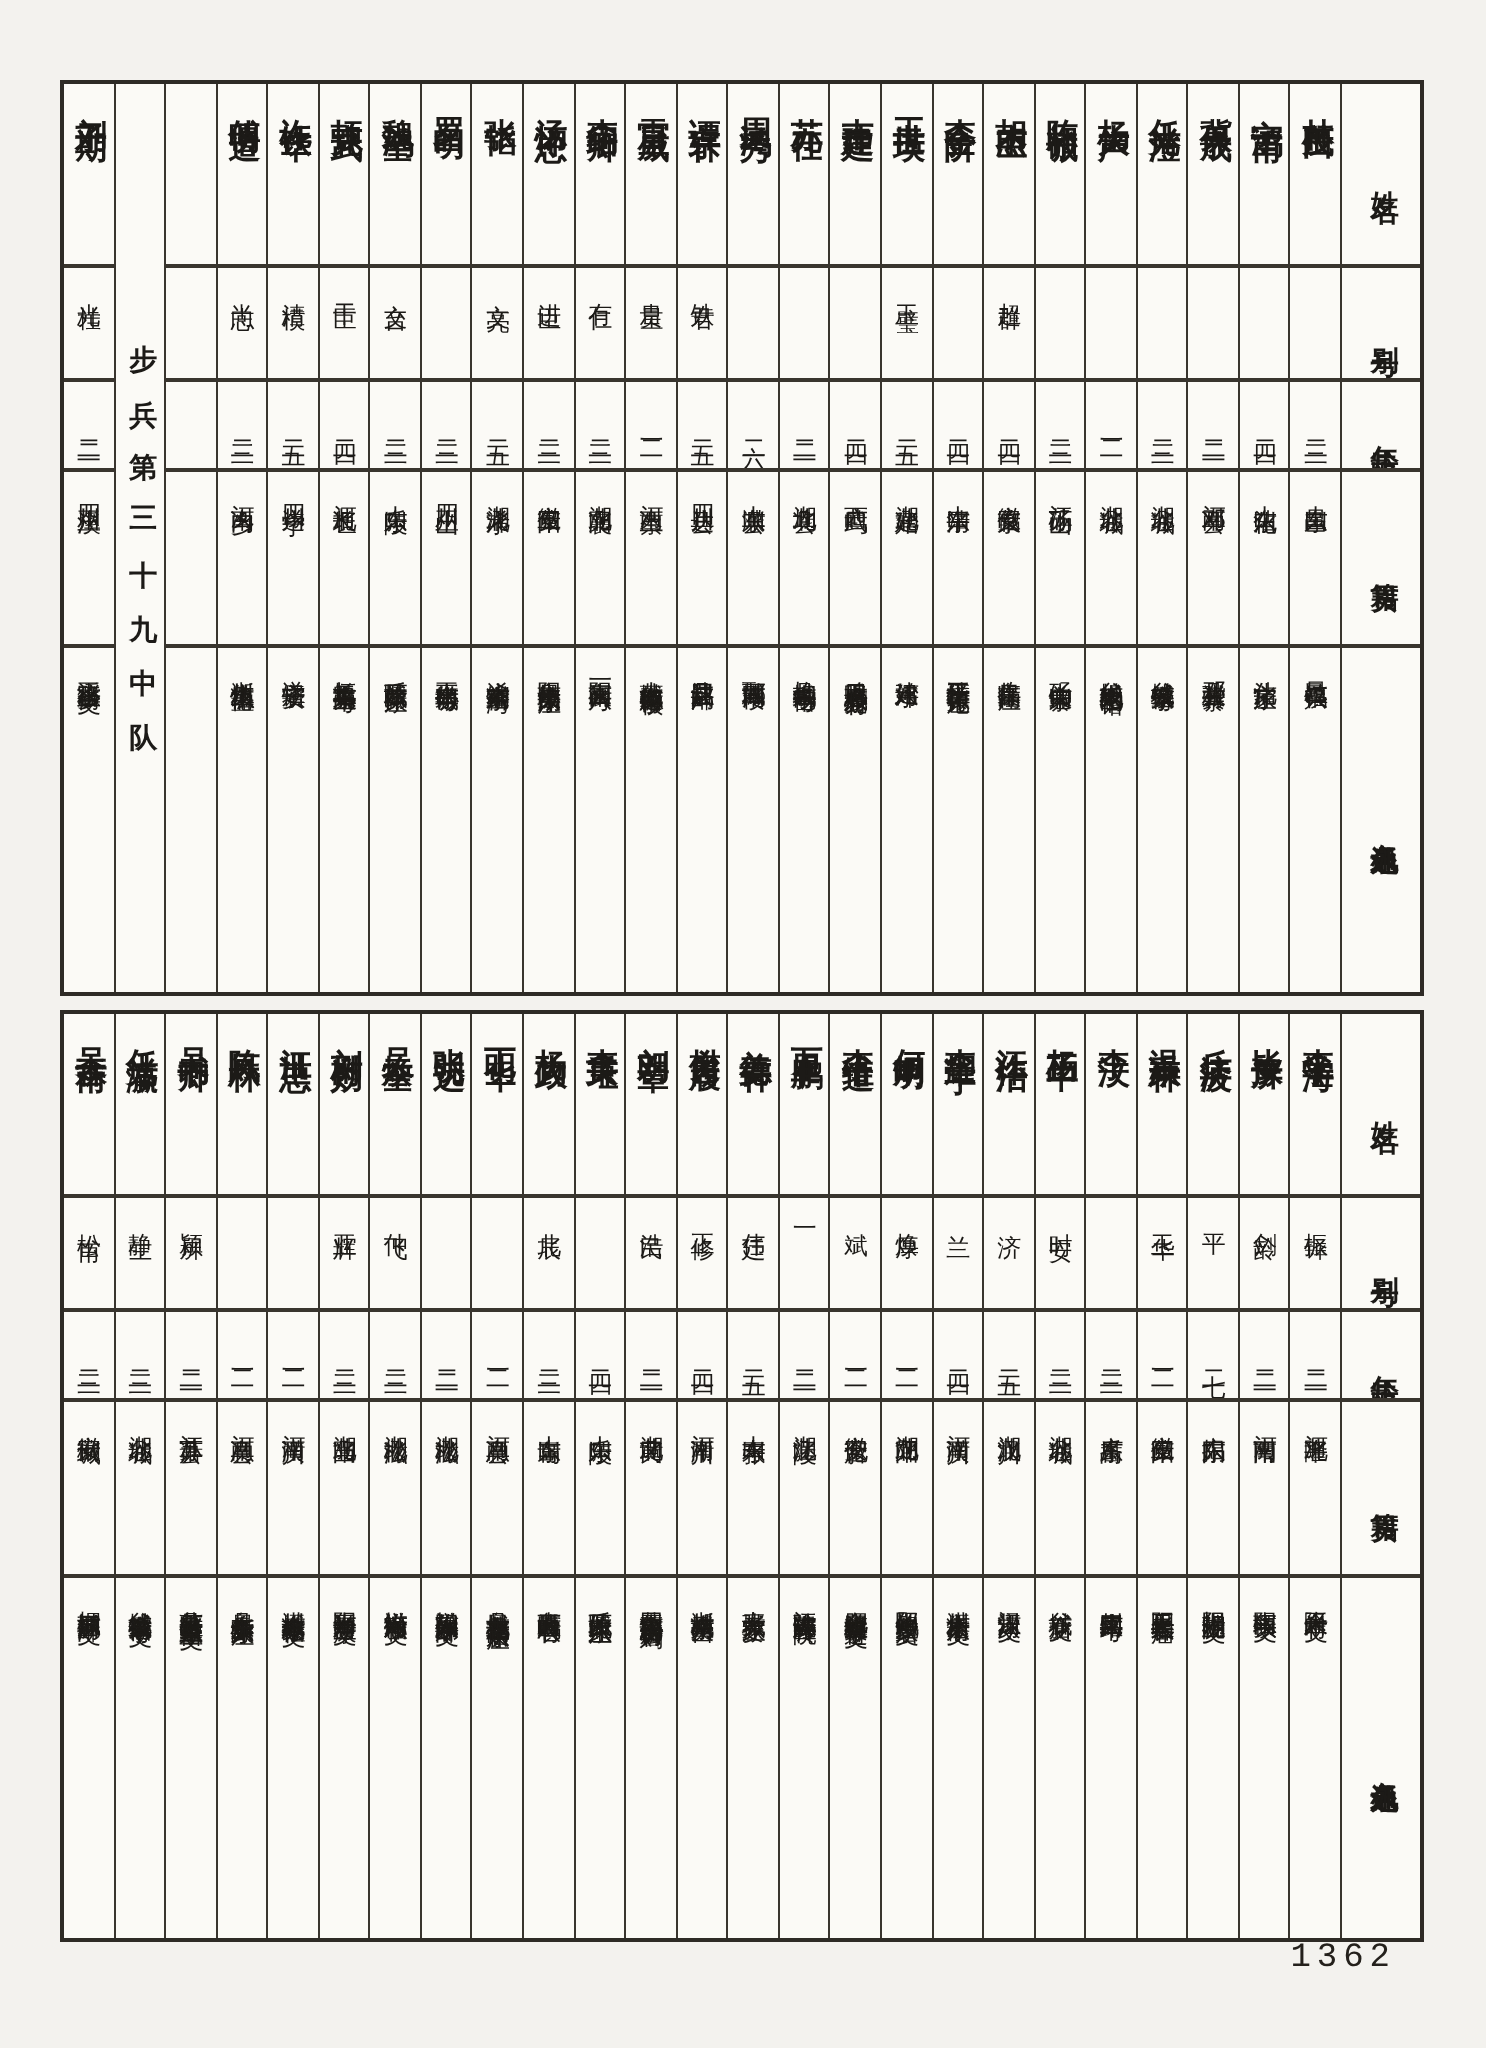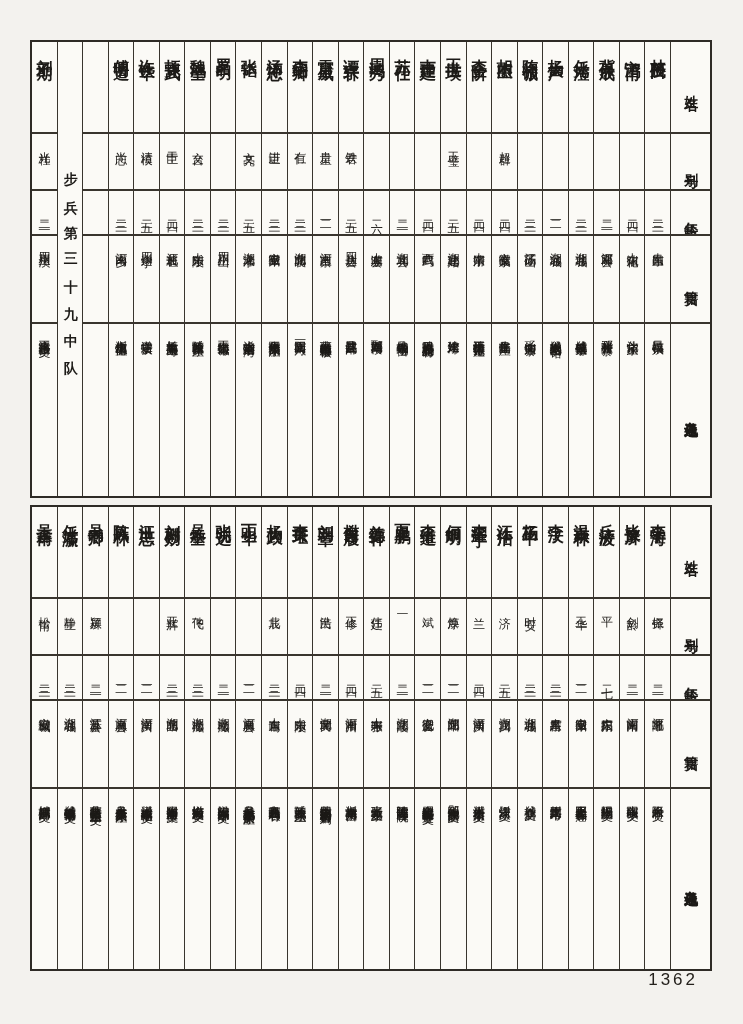--- a/index.html
+++ b/index.html
@@ -60,21 +60,21 @@
   .hd-alias{letter-spacing:9px;}
   .hd-age{letter-spacing:5px;}
   .hd-native{letter-spacing:18px;}
   .hd-addr{letter-spacing:22px;}
   
   .col-unit .cell{border-bottom:none;height:100%;align-items:center;padding-top:0;}
   .col-unit .vtext{font-size:14px;font-weight:700;letter-spacing:27px;}
   .page-number{
     position:absolute;right:45px;top:970px;
     font-size:17px;letter-spacing:3px;color:#24211c;
-    font-family:Liberation Sans, sans-serif;
+    font-family:Liberation Mono, monospace;
   }
 </style>
 </head>
 <body>
 
 <div class="content">
   <div class="table-box table-top" id="table-top">
       <div class="col col-header">
         <div class="cell row-name">
           <span class="vtext hd-name">姓名</span>

